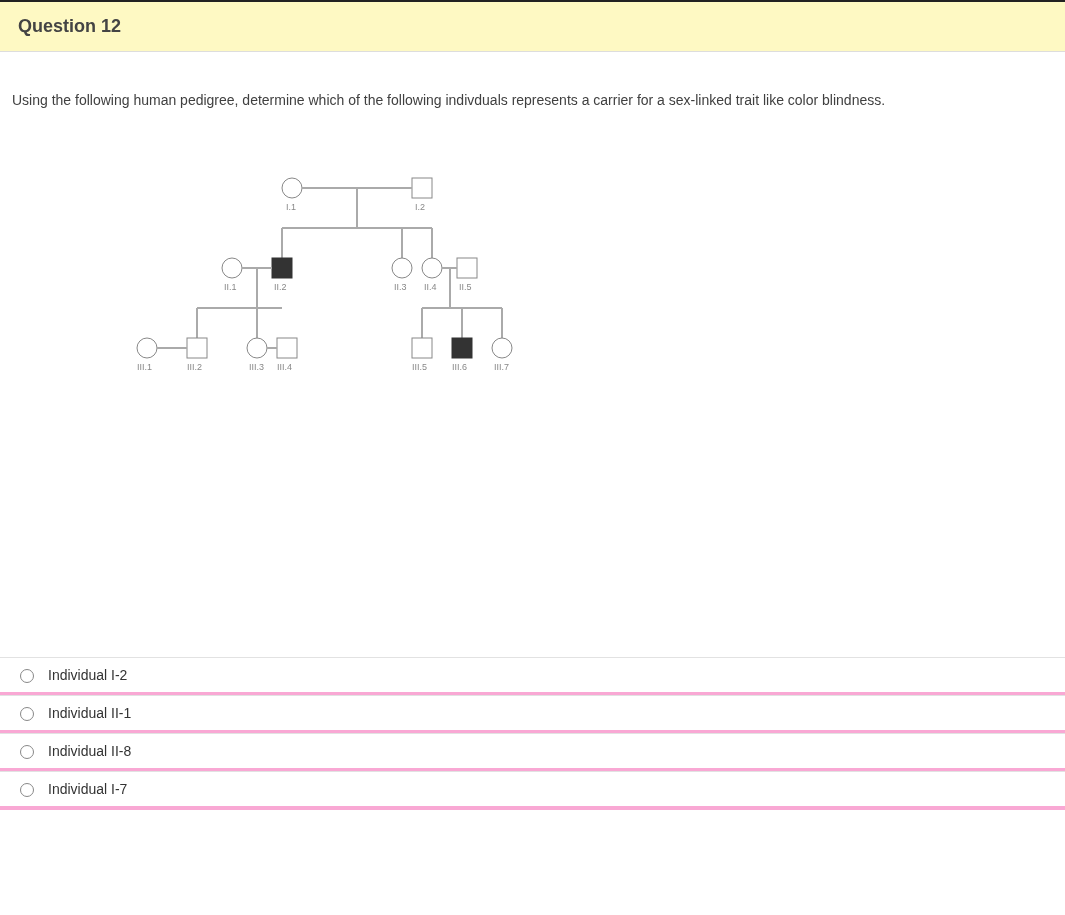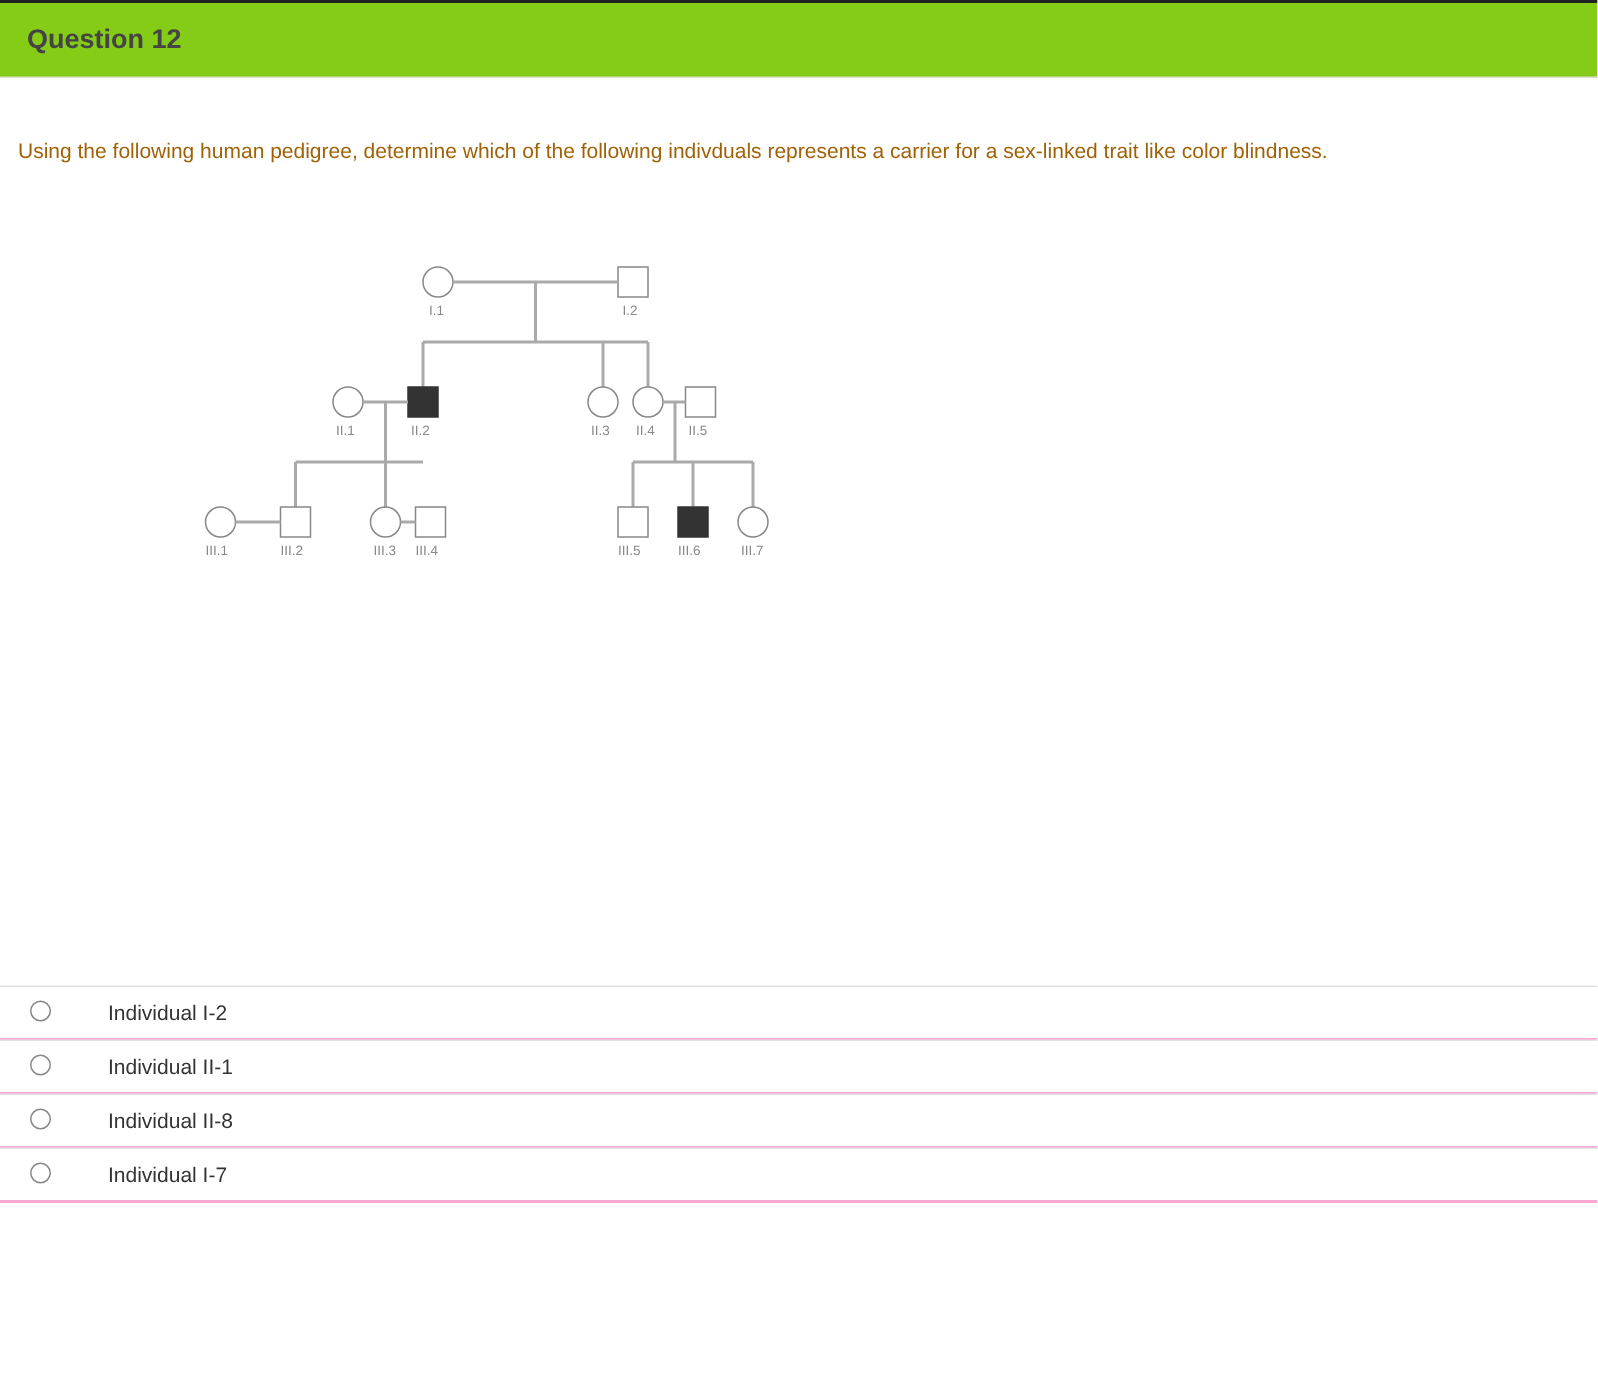--- a/index.html
+++ b/index.html
@@ -1,43 +1,42 @@
 <!DOCTYPE html>
 <html><head>
 <meta charset="utf-8">
 <style>
   * { box-sizing: border-box; }
   html, body { margin: 0; padding: 0; font-family: -apple-system, BlinkMacSystemFont, "Segoe UI", Arial, sans-serif; background: #fff; color: #333; }
   .page { width: 1065px; }
   .question-header {
-    background: #84cc16;
+    background: #fef9c3;
     border-top: 2px solid #222;
     border-bottom: 1px solid #ddd;
     padding: 14px 18px;
   }
   .question-header span { font-weight: 700; font-size: 18px; color: #444; }
-  .prompt-area { padding: 40px 12px 10px 12px; font-size: 14px; color: #a16207; }
+  .prompt-area { padding: 40px 12px 10px 12px; font-size: 14px; color: #404040; }
   .pedigree-wrap { padding: 40px 12px 10px 12px; height: 540px; text-align: right; }
   .pedigree { position: relative; width: 520px; height: 280px; margin-left: 90px; }
   .pedigree svg { width: 100%; height: 100%; }
   .lbl { font-family: Arial, sans-serif; font-size: 9px; fill: #888; }
   .affected { fill: #333; stroke: #333; }
   .unaffected { fill: #fff; stroke: #888; }
   .line { stroke: #aaa; stroke-width: 2; fill: none; }
   .answers { border-top: 0; }
   .answer-row {
-    display: flex; align-items: flex-start;
+    display: flex; align-items: flex-end;
     padding: 9px 20px;
-    border-bottom: 2px solid #f9a8d4;
+    border-bottom: 4px solid #f9a8d4;
     border-top: 1px solid #e2e2e2;
     cursor: pointer;
     font-size: 14px;
     color: #333;
     margin-top: -1px;
-    gap: 24px;
   }
   .answer-row input[type="radio"] {
     appearance: none;
     width: 14px; height: 14px;
     border: 1.5px solid #888; border-radius: 50%;
     margin: 0 14px 0 0;
     background: #fff;
     cursor: pointer;
   }
 </style>

